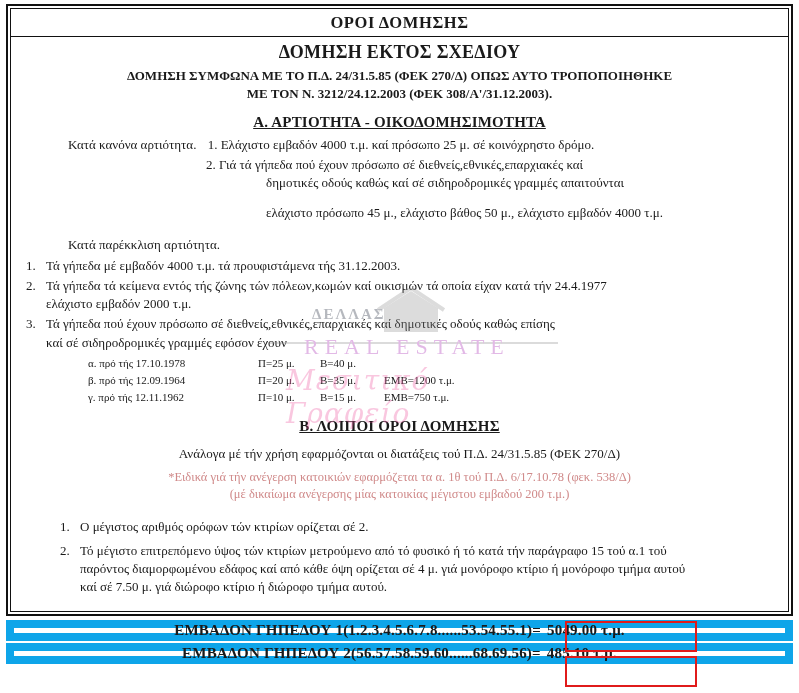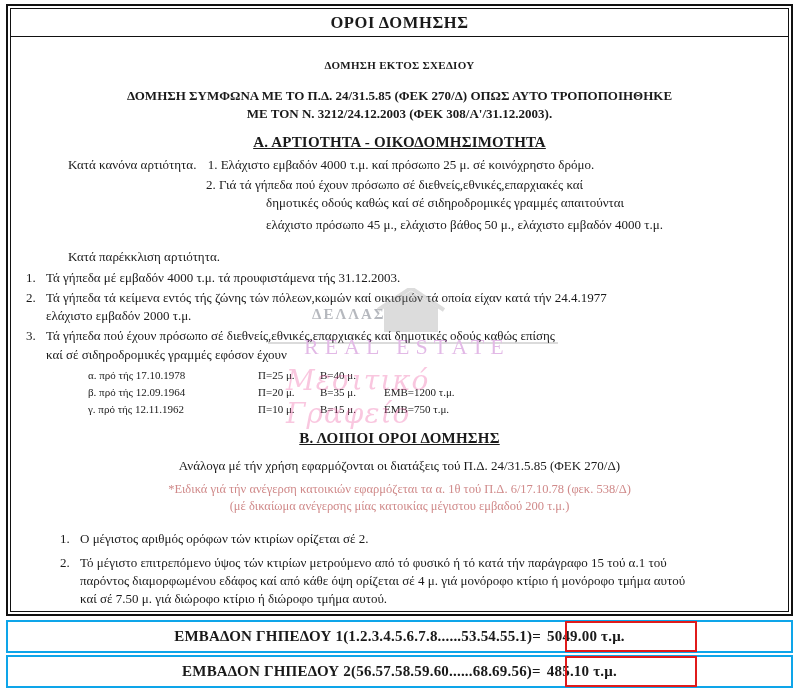--- a/index.html
+++ b/index.html
@@ -63,31 +63,31 @@
     top: 40px;
     width: 771px;
     height: 570px;
     box-sizing: border-box;
     padding: 0 12px;
   }
   
   .ctr { text-align: center; }
   .h1 {
     font-weight: bold;
-    font-size: 11px;
+    font-size: 18px;
     text-align: center;
-    margin-top: 19px;
+    margin-top: 2px;
     letter-spacing: 0.3px;
   }
   .sub {
     font-weight: bold;
     font-size: 13px;
     text-align: center;
     line-height: 1.35;
-    margin-top: 16px;
+    margin-top: 4px;
   }
   .sec-head {
     font-weight: bold;
     font-size: 15px;
     text-align: center;
     margin-top: 12px;
     text-decoration: underline;
     letter-spacing: 0.2px;
   }
   .p {
@@ -140,23 +140,23 @@
   .bottom {
     position: absolute;
     left: 6px;
     top: 620px;
     width: 787px;
     height: 68px;
     box-sizing: border-box;
   }
   .bot-row {
     position: relative;
-    border: 2px solid #0ea5e9;
-    box-sizing: border-box;
-    height: 33px;
+    border: 8px solid #0ea5e9;
+    box-sizing: border-box;
+    height: 21px;
     display: flex;
     align-items: center;
     justify-content: center;
     font-weight: bold;
     font-size: 15px;
     letter-spacing: 0.2px;
   }
   .bot-row + .bot-row { margin-top: 2px; }
   .hl-box {
     position: absolute;
@@ -239,21 +239,21 @@
     <div class="sub" style="margin-top:0">ΜΕ ΤΟΝ Ν. 3212/24.12.2003 (ΦΕΚ 308/Α'/31.12.2003).</div>
 
     <div class="sec-head">Α. ΑΡΤΙΟΤΗΤΑ - ΟΙΚΟΔΟΜΗΣΙΜΟΤΗΤΑ</div>
 
     <div class="p">
       <span style="display:inline-block;width:42px"></span><span>Κατά κανόνα αρτιότητα.</span>
       <span style="display:inline-block;width:8px"></span><span>1. Ελάχιστο εμβαδόν 4000 τ.μ. καί πρόσωπο 25 μ. σέ κοινόχρηστο δρόμο.</span>
     </div>
     <div class="p indent-2" style="margin-top:2px">2. Γιά τά γήπεδα πού έχουν πρόσωπο σέ διεθνείς,εθνικές,επαρχιακές καί</div>
     <div class="p indent-3" style="margin-top:0">δημοτικές οδούς καθώς καί σέ σιδηροδρομικές γραμμές απαιτούνται</div>
-    <div class="p indent-3" style="margin-top:4px">ελάχιστο πρόσωπο 45 μ., ελάχιστο βάθος 50 μ., ελάχιστο εμβαδόν 4000 τ.μ.</div>
+    <div class="p indent-3" style="margin-top:12px">ελάχιστο πρόσωπο 45 μ., ελάχιστο βάθος 50 μ., ελάχιστο εμβαδόν 4000 τ.μ.</div>
 
     <div class="p" style="margin-top:14px;padding-left:42px">Κατά παρέκκλιση αρτιότητα.</div>
 
     <div class="list">
       <div class="li">
         <span class="num">1.</span>
         <span class="txt">Τά γήπεδα μέ εμβαδόν 4000 τ.μ. τά προυφιστάμενα τής 31.12.2003.</span>
       </div>
       <div class="li">
         <span class="num">2.</span>

